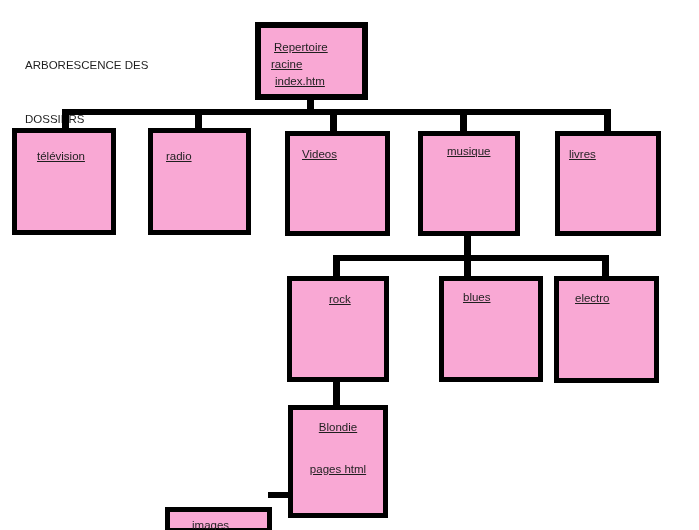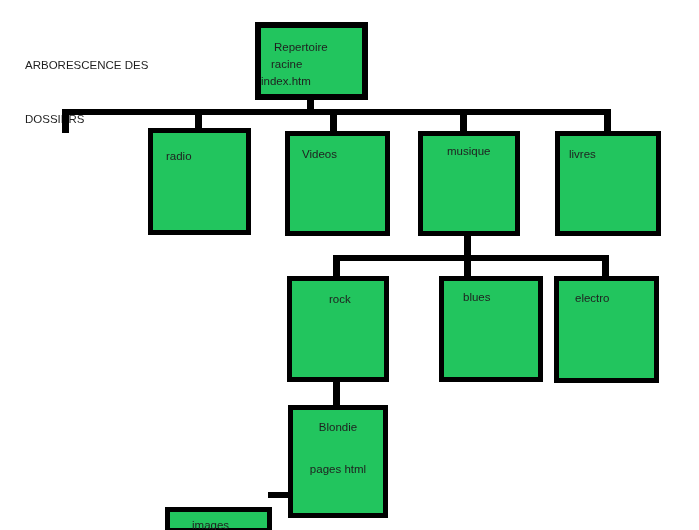--- a/index.html
+++ b/index.html
@@ -17,23 +17,24 @@
     left: 25px;
     top: 20px;
     font-size: 11.5px;
     line-height: 18px;
     white-space: pre;
   }
   .node {
     position: absolute;
     box-sizing: border-box;
     border: 5px solid #000000;
-    background: #22c55e;
+    background: #f9a8d4;
     font-size: 11.5px;
     line-height: 14px;
+    text-decoration: underline;
   }
   .node.root { border-width: 6px; }
   .node .lbl { display: block; }
   .line {
     position: absolute;
     background: #000000;
   }
   .center-text { text-align: center; }
 </style>
 </head>
@@ -42,31 +43,34 @@
 <div class="canvas">
 
   <div class="diagram-title">
     <div>ARBORESCENCE DES</div>
     <div>DOSSIERS</div>
   </div>
 
   <div class="node root" style="left:255px; top:22px; width:113px; height:78px; padding-top:12px;">
     <span class="lbl" style="padding-left:13px;">Repertoire</span>
     <span class="lbl" style="padding-left:10px; margin-top:3px;">racine</span>
-    <span class="lbl" style="padding-left:0; margin-top:3px;">index.htm</span>
+    <span class="lbl" style="padding-left:14px; margin-top:3px;">index.htm</span>
   </div>
 
   <div class="line" style="left:307px; top:96px; width:7px; height:18px;"></div>
   <div class="line" style="left:62px;  top:109px; width:549px; height:6px;"></div>
   <div class="line" style="left:62px;  top:109px; width:7px; height:24px;"></div>
   <div class="line" style="left:195px; top:109px; width:7px; height:24px;"></div>
   <div class="line" style="left:330px; top:109px; width:7px; height:27px;"></div>
   <div class="line" style="left:460px; top:109px; width:7px; height:27px;"></div>
   <div class="line" style="left:604px; top:109px; width:7px; height:27px;"></div>
 
+  <div class="node" style="left:12px; top:128px; width:104px; height:107px; padding:16px 0 0 20px;">
+    <span>télévision</span>
+  </div>
   <div class="node" style="left:148px; top:128px; width:103px; height:107px; padding:16px 0 0 13px;">
     <span>radio</span>
   </div>
   <div class="node" style="left:285px; top:131px; width:105px; height:105px; padding:11px 0 0 12px;">
     <span>Videos</span>
   </div>
   <div class="node" style="left:418px; top:131px; width:102px; height:105px; padding:8px 0 0 24px;">
     <span>musique</span>
   </div>
   <div class="node" style="left:555px; top:131px; width:106px; height:105px; padding:11px 0 0 9px;">

